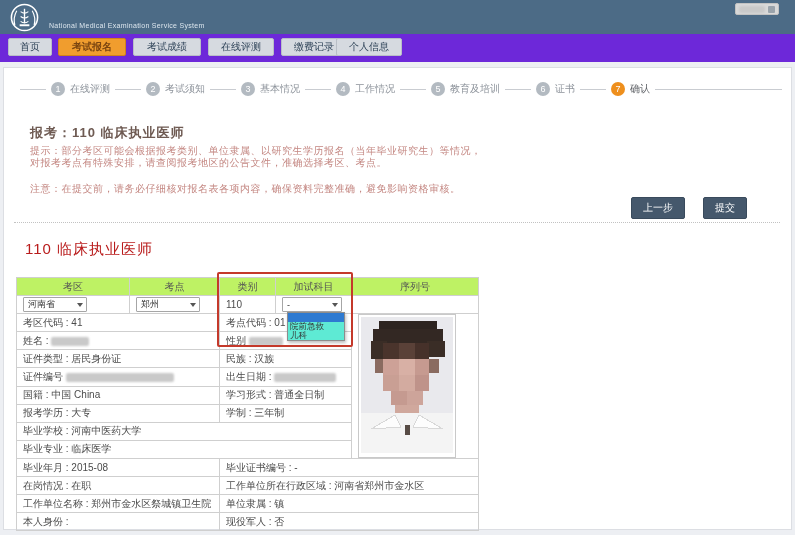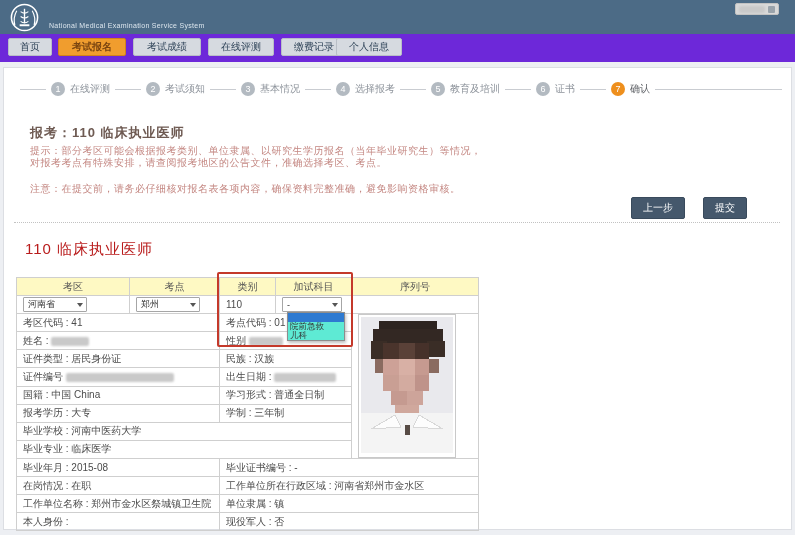--- a/index.html
+++ b/index.html
@@ -42,21 +42,21 @@
   .actions { position:absolute; top:197px; right:48px; display:flex; gap:18px; }
   .btn { background:#45586c; color:#fff; font-size:10px; border:1px solid #394a5c; border-radius:2px; padding:3px 11px; cursor:pointer; font-family:inherit; }
 
   .dotline { position:absolute; left:14px; top:222px; width:766px; border-top:1px dotted #c2c2c2; }
 
   .section-title { position:absolute; left:25px; top:240px; font-size:15px; color:#b91c1c; letter-spacing:1px; }
 
   
   table.exam { position:absolute; left:16px; top:277px; width:462px; border-collapse:collapse; table-layout:fixed; }
   table.exam td, table.exam th { border:1px solid #cfcfcf; font-size:10px; color:#4b4b4b; font-weight:normal; height:18px; padding:0 0 0 6px; text-align:left; overflow:hidden; white-space:nowrap; }
-  table.exam th { text-align:center; color:#555; padding:0; background:#fef9c3; }
+  table.exam th { text-align:center; color:#555; padding:0; background:#bef264; }
   td.ctr { text-align:center; padding:0; }
   td.photo-cell { vertical-align:top; text-align:center; padding:3px 0 0 0; }
 
   .sel { display:inline-flex; align-items:center; justify-content:space-between; background:#fff; border:1px solid #a6a6a6; border-radius:1px; height:15px; padding:0 3px 0 4px; font-size:9px; color:#333; vertical-align:middle; cursor:pointer; }
   .sel .arr { width:0; height:0; border-left:3px solid transparent; border-right:3px solid transparent; border-top:4px solid #555; margin-left:4px; }
 
   .photo-frame { display:inline-block; background:#fff; border:1px solid #c9c9c9; padding:2px; }
 
   .bc { display:inline-block; background:#c9c9c9; border-radius:2px; height:9px; filter:blur(1px); vertical-align:middle; }
 
@@ -124,21 +124,21 @@
         <span class="slabel">考试须知</span>
       </span>
     <span class="dash"></span>
     <span class="step">
         <span class="snum">3</span>
         <span class="slabel">基本情况</span>
       </span>
     <span class="dash"></span>
     <span class="step">
         <span class="snum">4</span>
-        <span class="slabel">选择报考</span>
+        <span class="slabel">工作情况</span>
       </span>
     <span class="dash"></span>
     <span class="step">
         <span class="snum">5</span>
         <span class="slabel">教育及培训</span>
       </span>
     <span class="dash"></span>
     <span class="step">
         <span class="snum">6</span>
         <span class="slabel">证书</span>

